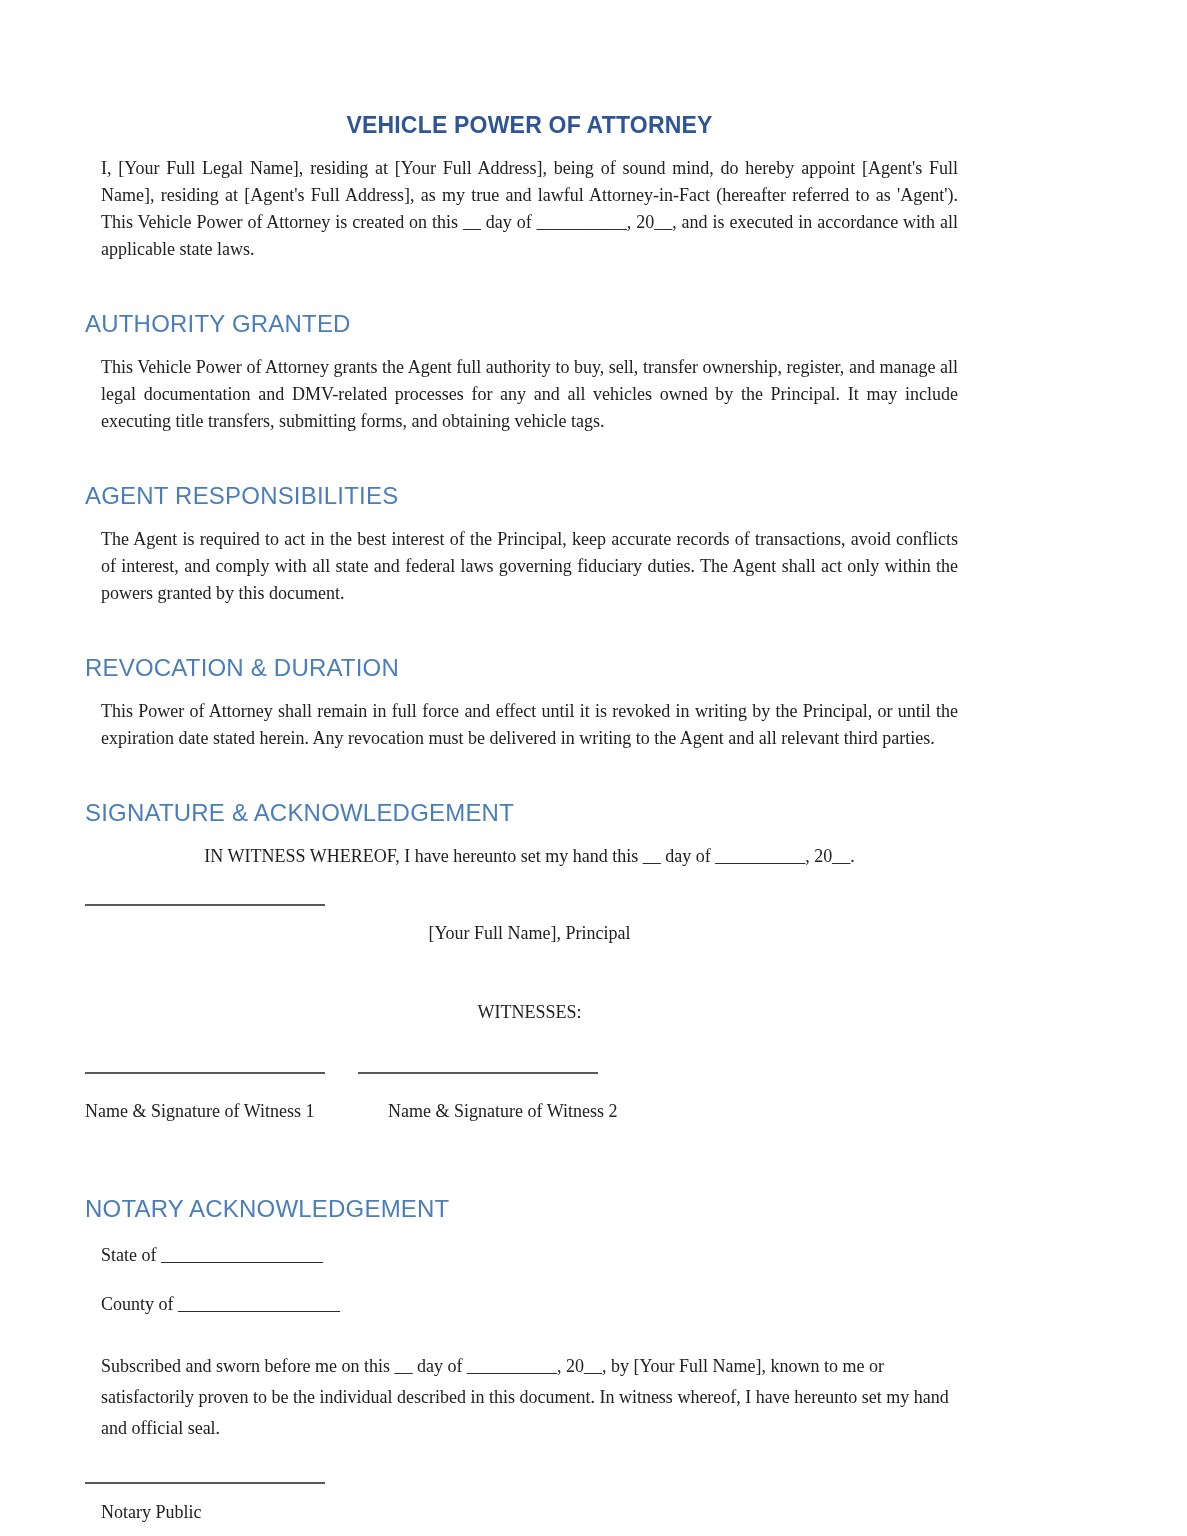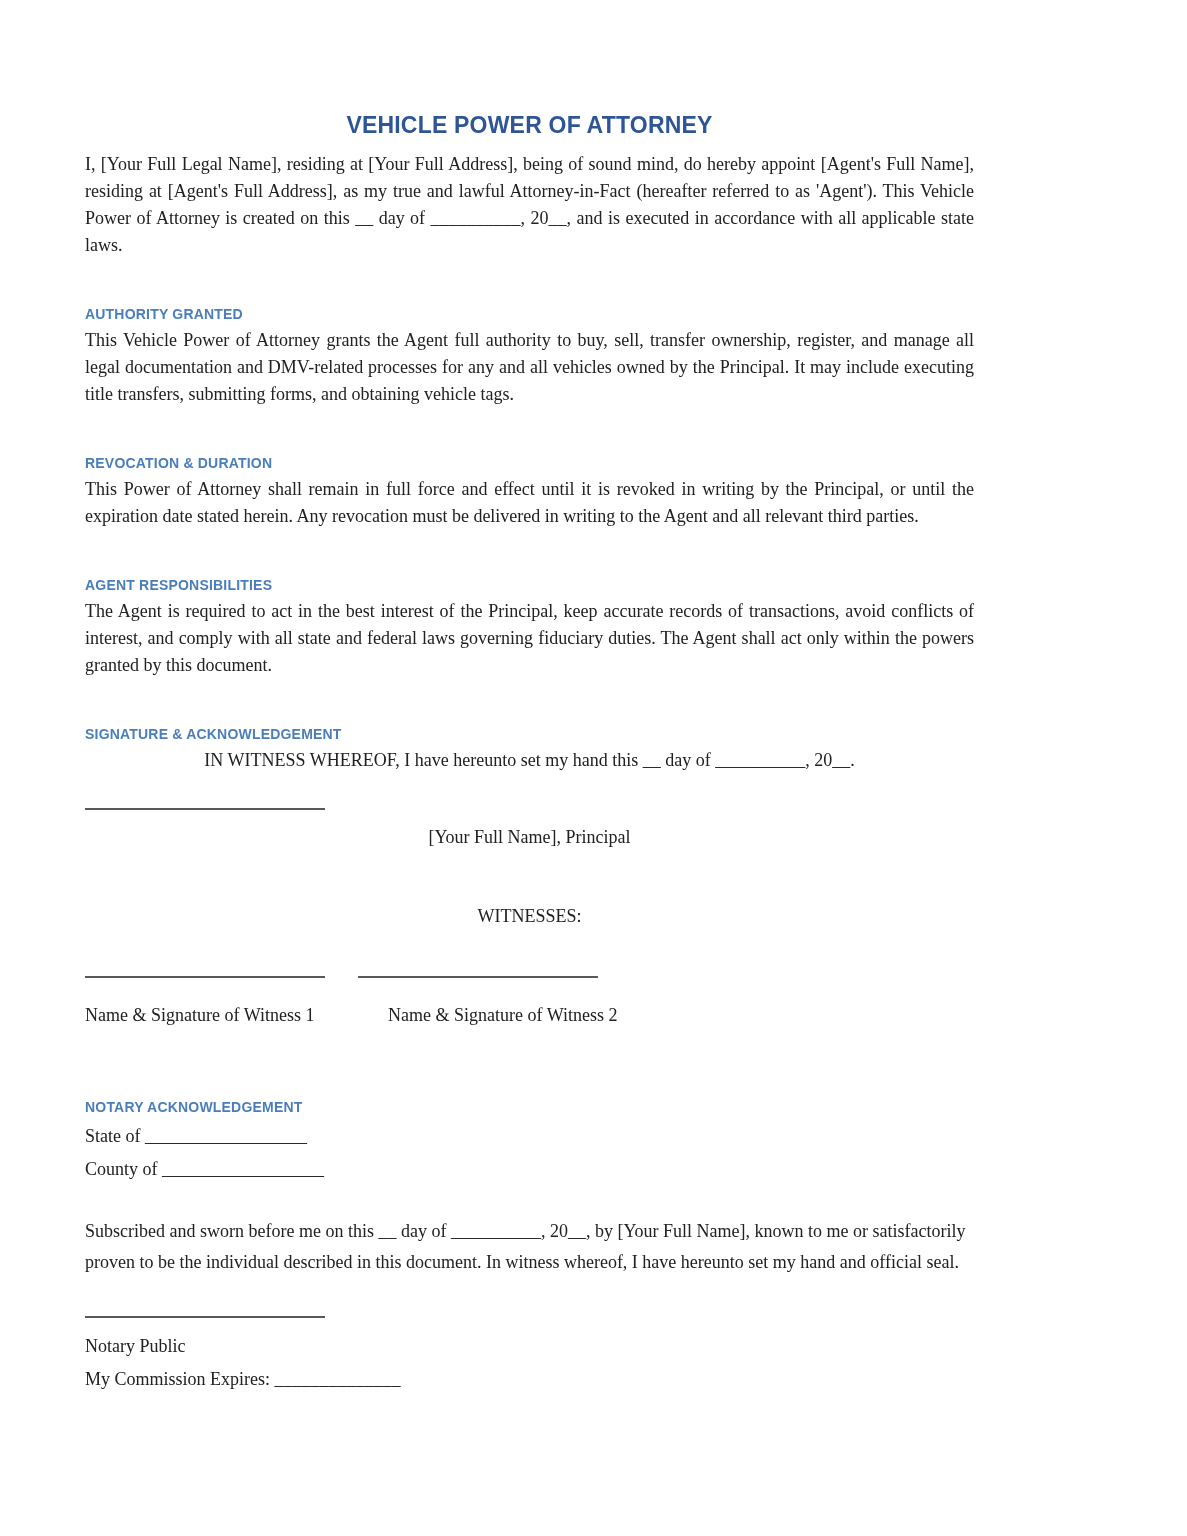--- a/index.html
+++ b/index.html
@@ -21,29 +21,29 @@
   }
   .doc-title{
     margin:0 0 12px 0;
     text-align:center;
     font-family:"Liberation Sans", sans-serif;
     font-size:23px;
     font-weight:700;
     color:var(--title-color);
     letter-spacing:.2px;
   }
-  p{margin:0;font-family:Liberation Serif, serif;}
+  p{margin:16px;font-family:Liberation Serif, serif;}
   .body-par{line-height:27px;text-align:center;}
   .justify{text-align:justify;}
   .section{margin-top:47px;}
   .sec-heading{
     margin:0 0 5px 0;
     font-family:"Liberation Sans", sans-serif;
-    font-size:14px;
-    font-weight:700;
+    font-size:24px;
+    font-weight:400;
     color:var(--heading-color);
     letter-spacing:.2px;
   }
   .sig-line{
     width:240px;height:0;
     border-top:2px solid var(--rule-color);
   }
   .sig-line-principal{margin-top:34px;}
   .principal-label{margin-top:14px;line-height:27px;}
   .witnesses-label{margin-top:52px;line-height:27px;}
@@ -65,27 +65,27 @@
   <h1 class="doc-title">VEHICLE POWER OF ATTORNEY</h1>
 
   <p class="body-par justify">I, [Your Full Legal Name], residing at [Your Full Address], being of sound mind, do hereby appoint [Agent's Full Name], residing at [Agent's Full Address], as my true and lawful Attorney-in-Fact (hereafter referred to as 'Agent'). This Vehicle Power of Attorney is created on this __ day of __________, 20__, and is executed in accordance with all applicable state laws.</p>
 
   <div class="section">
     <h2 class="sec-heading">AUTHORITY GRANTED</h2>
     <p class="body-par justify">This Vehicle Power of Attorney grants the Agent full authority to buy, sell, transfer ownership, register, and manage all legal documentation and DMV-related processes for any and all vehicles owned by the Principal. It may include executing title transfers, submitting forms, and obtaining vehicle tags.</p>
   </div>
 
   <div class="section">
-    <h2 class="sec-heading">REVOCATION &amp; DURATION</h2>
-    <p class="body-par justify">This Power of Attorney shall remain in full force and effect until it is revoked in writing by the Principal, or until the expiration date stated herein. Any revocation must be delivered in writing to the Agent and all relevant third parties.</p>
+    <h2 class="sec-heading">AGENT RESPONSIBILITIES</h2>
+    <p class="body-par justify">The Agent is required to act in the best interest of the Principal, keep accurate records of transactions, avoid conflicts of interest, and comply with all state and federal laws governing fiduciary duties. The Agent shall act only within the powers granted by this document.</p>
   </div>
 
   <div class="section">
-    <h2 class="sec-heading">AGENT RESPONSIBILITIES</h2>
-    <p class="body-par justify">The Agent is required to act in the best interest of the Principal, keep accurate records of transactions, avoid conflicts of interest, and comply with all state and federal laws governing fiduciary duties. The Agent shall act only within the powers granted by this document.</p>
+    <h2 class="sec-heading">REVOCATION &amp; DURATION</h2>
+    <p class="body-par justify">This Power of Attorney shall remain in full force and effect until it is revoked in writing by the Principal, or until the expiration date stated herein. Any revocation must be delivered in writing to the Agent and all relevant third parties.</p>
   </div>
 
   <div class="section">
     <h2 class="sec-heading">SIGNATURE &amp; ACKNOWLEDGEMENT</h2>
     <p class="body-par">IN WITNESS WHEREOF, I have hereunto set my hand this __ day of __________, 20__.</p>
 
     <div class="sig-line sig-line-principal"></div>
     <p class="body-par principal-label">[Your Full Name], Principal</p>
 
     <p class="body-par witnesses-label">WITNESSES:</p>

